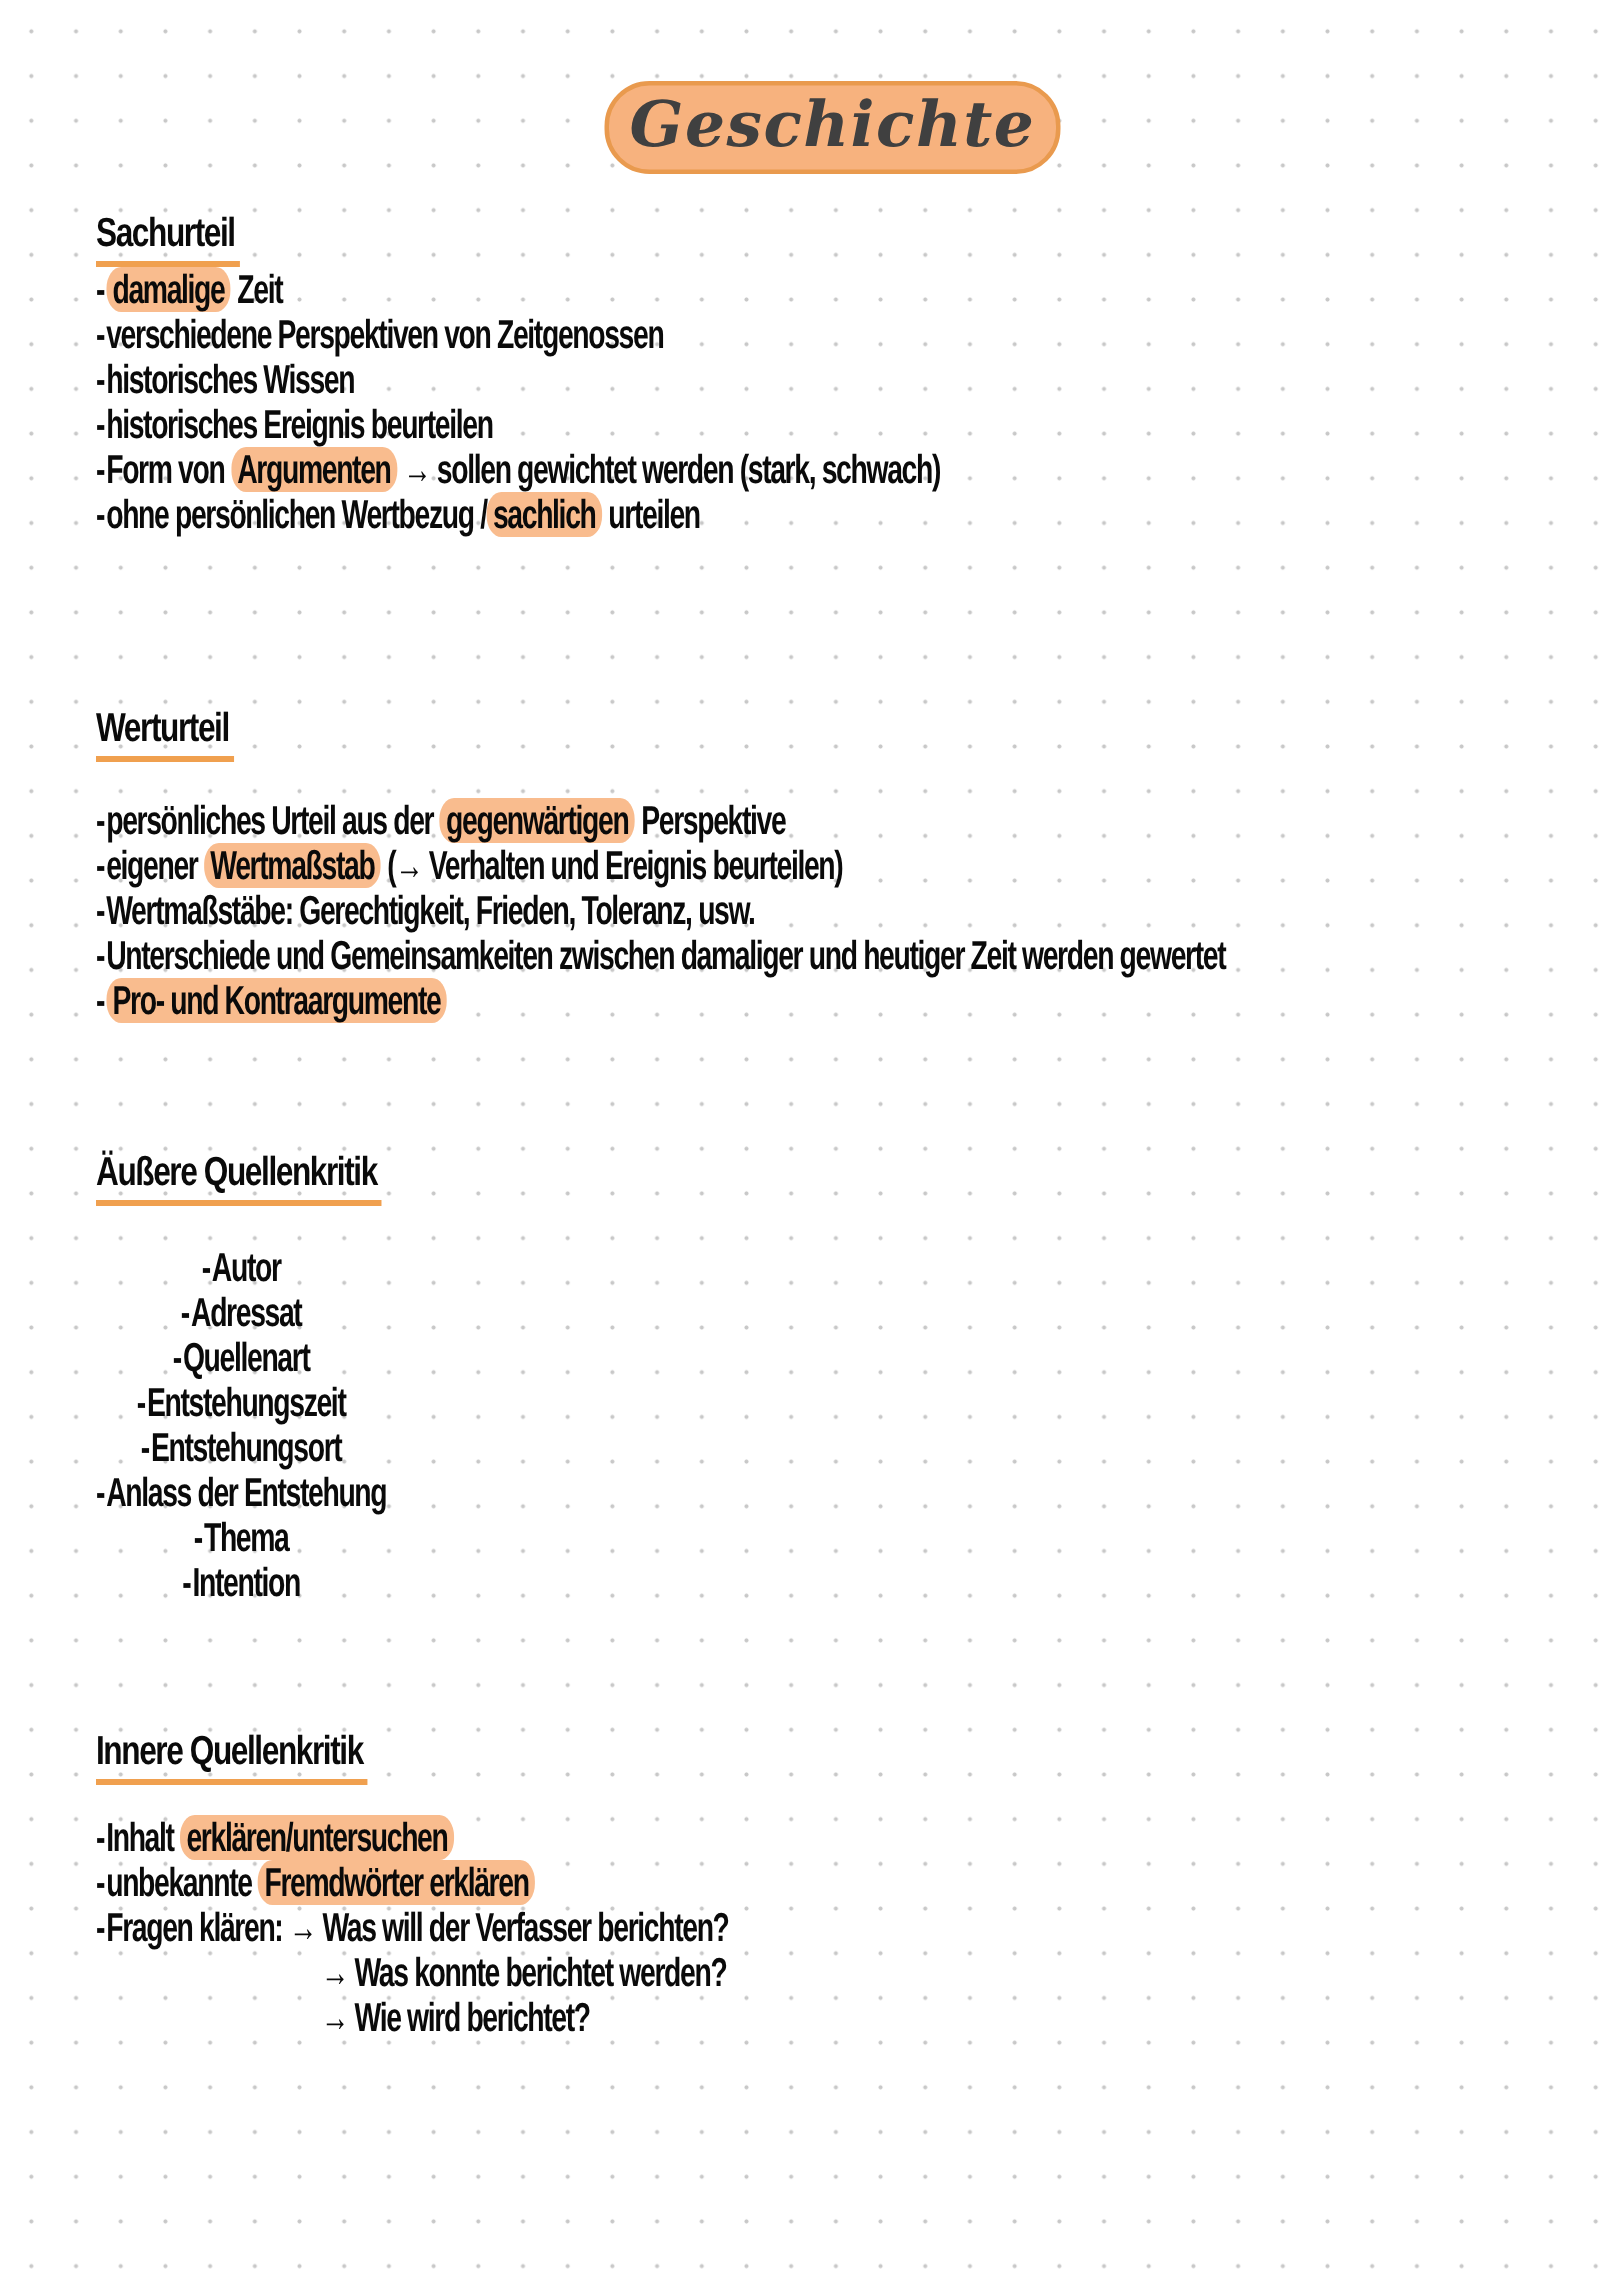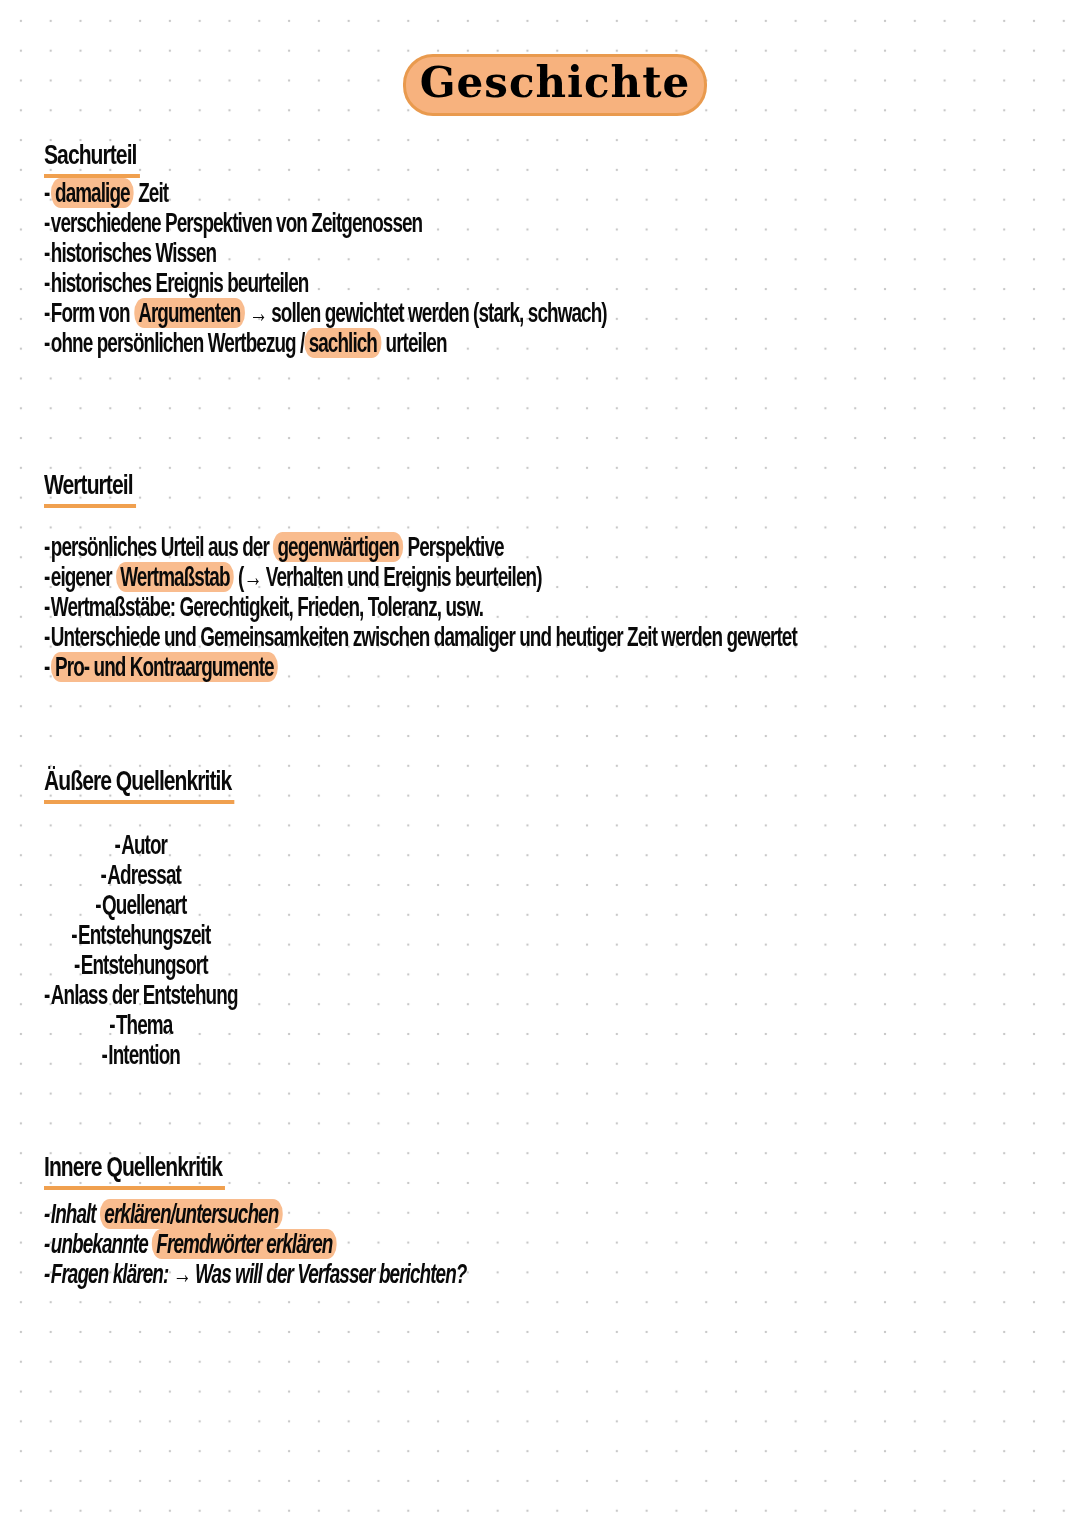--- a/index.html
+++ b/index.html
@@ -18,33 +18,34 @@
   .title-wrap {
     position: absolute;
     left: 0; right: 0;
     top: 26px;
     text-align: center;
   }
   .page-title {
     display: inline-block;
     margin-left: 30px;
     font-family: "DejaVu Serif", serif;
+    font-style: italic;
     font-weight: bold;
     font-size: 42px;
     letter-spacing: 1px;
-    color: #000000;
+    color: #404040;
     padding: 0 14px 4px 14px;
     background: #f7b27e;
     border: 3px solid #e99a4e;
     border-radius: 30px;
     line-height: 52px;
   }
   .section {
     position: absolute;
-    left: 44px;
+    left: 64px;
   }
   .section-heading {
     display: inline-block;
     font-family: "Liberation Sans", sans-serif;
     font-weight: bold;
     font-size: 27px;
     letter-spacing: -1.2px;
     transform: scaleX(0.78);
     transform-origin: left center;
     border-bottom: 4px solid #f0a04f;
@@ -123,18 +124,22 @@
     <li class="item"><span class="dash">-</span><span>Entstehungszeit</span></li>
     <li class="item"><span class="dash">-</span><span>Entstehungsort</span></li>
     <li class="item"><span class="dash">-</span><span>Anlass der Entstehung</span></li>
     <li class="item"><span class="dash">-</span><span>Thema</span></li>
     <li class="item"><span class="dash">-</span><span>Intention</span></li>
   </ul>
 </div>
 
 <div class="section" style="top:1150px;">
   <h2 class="section-heading">Innere Quellenkritik</h2>
-  <ul class="items" style="margin-top:9px;font-style:italic;">
+  <ul class="items" style="margin-top:20px;">
     <li class="item"><span class="dash">-</span><span>Inhalt </span><span class="hl">erklären/untersuchen</span></li>
     <li class="item"><span class="dash">-</span><span>unbekannte </span><span class="hl">Fremdwörter erklären</span></li>
     <li class="item"><span class="dash">-</span><span>Fragen klären: → Was will der Verfasser berichten?</span></li>
   </ul>
+  <div style="padding-left:150px;">
+    <div class="sub-item">→ Was konnte berichtet werden?</div>
+    <div class="sub-item">→ Wie wird berichtet?</div>
+  </div>
 </div>
 
 </body></html>

